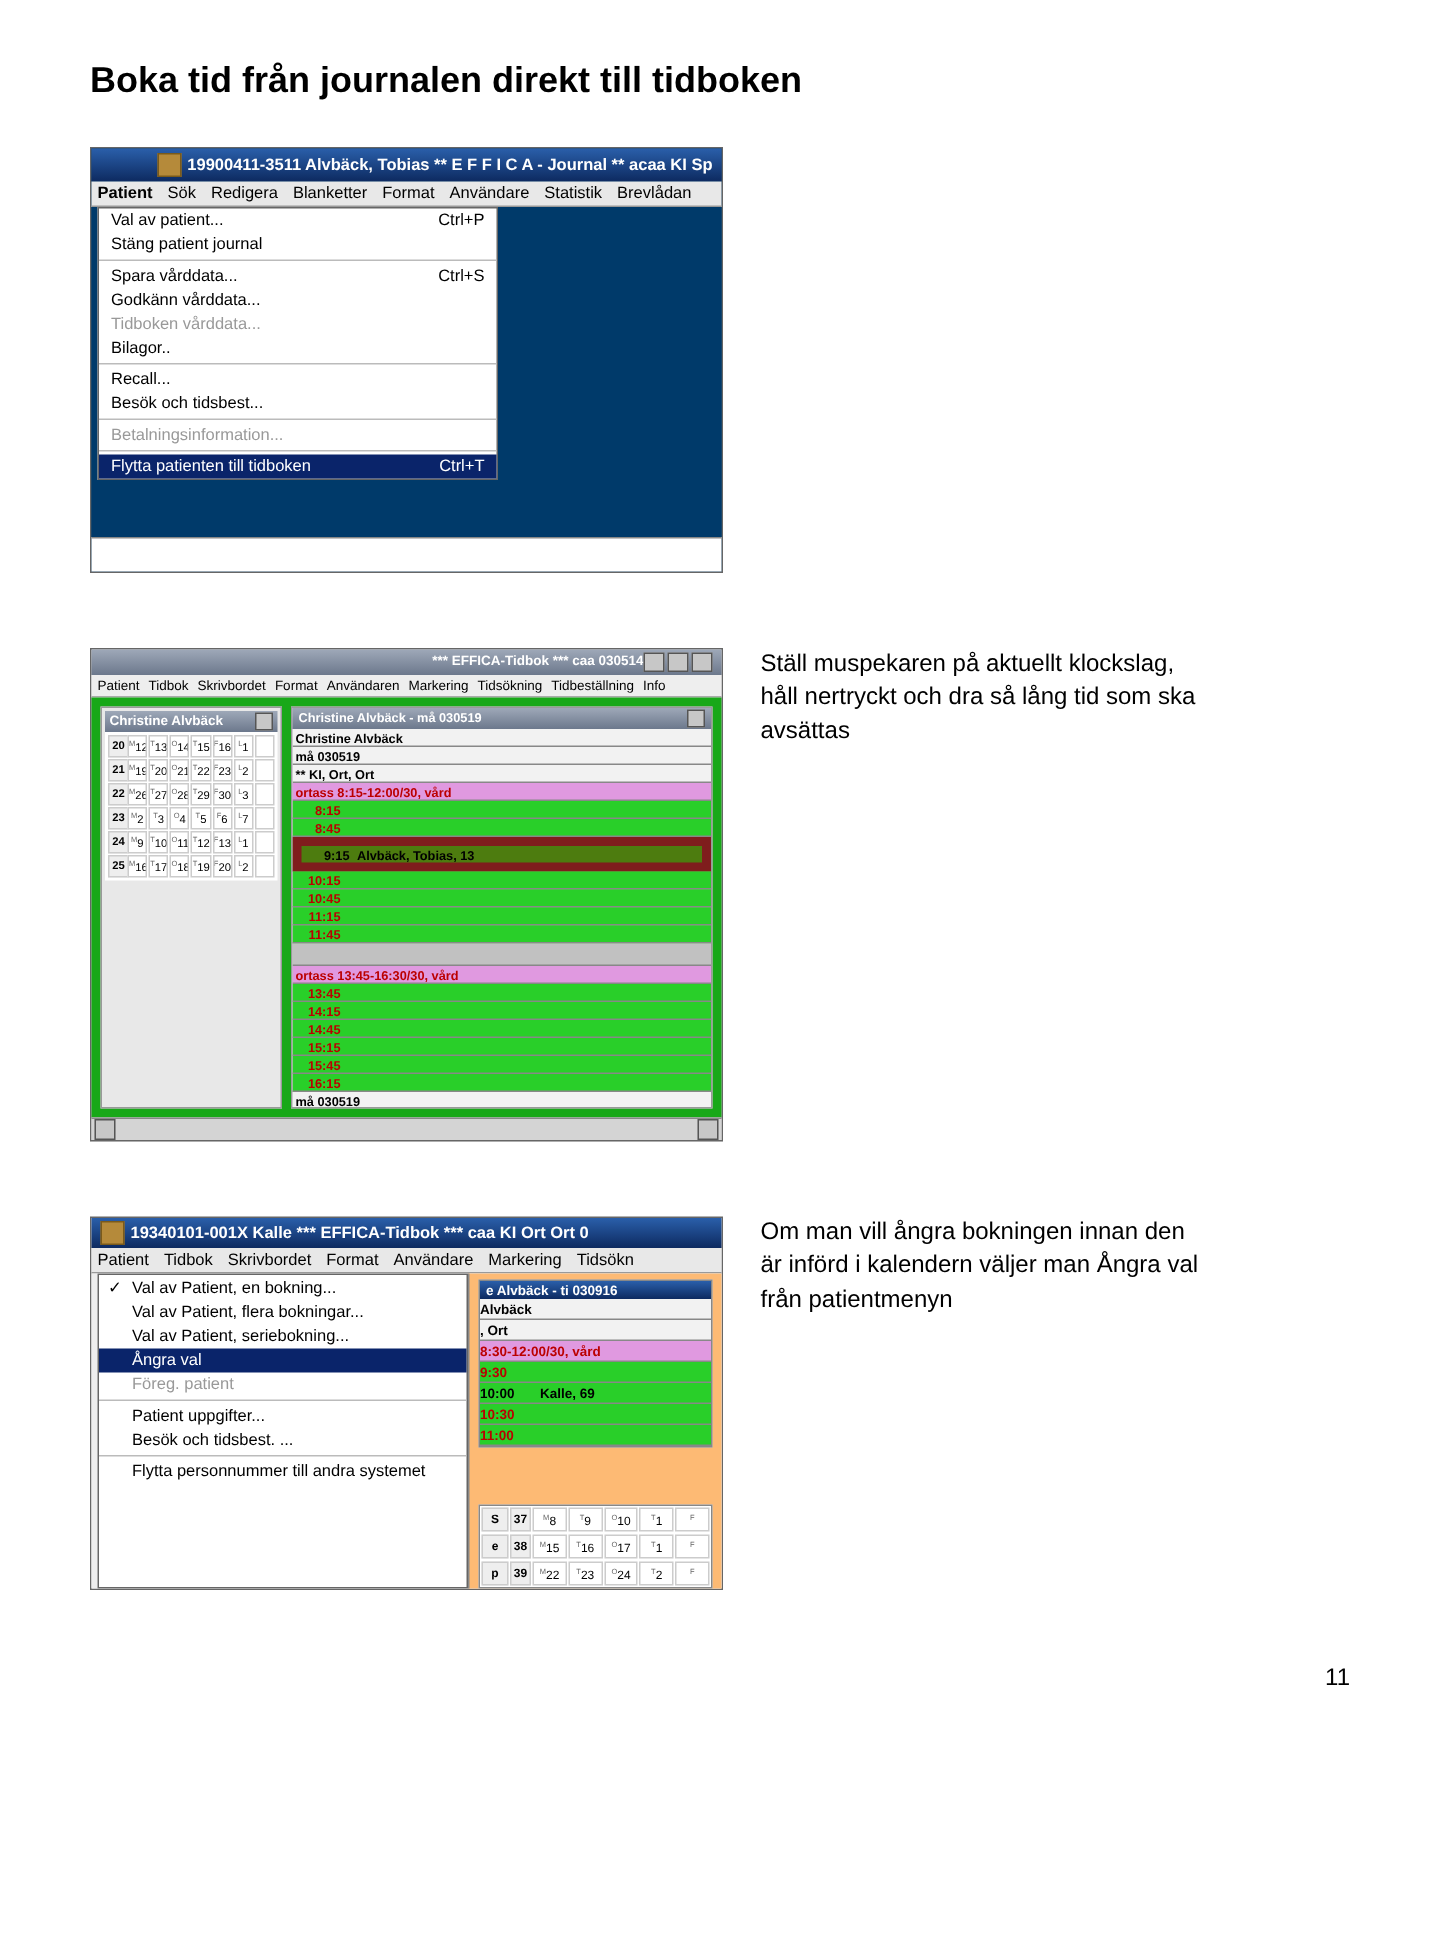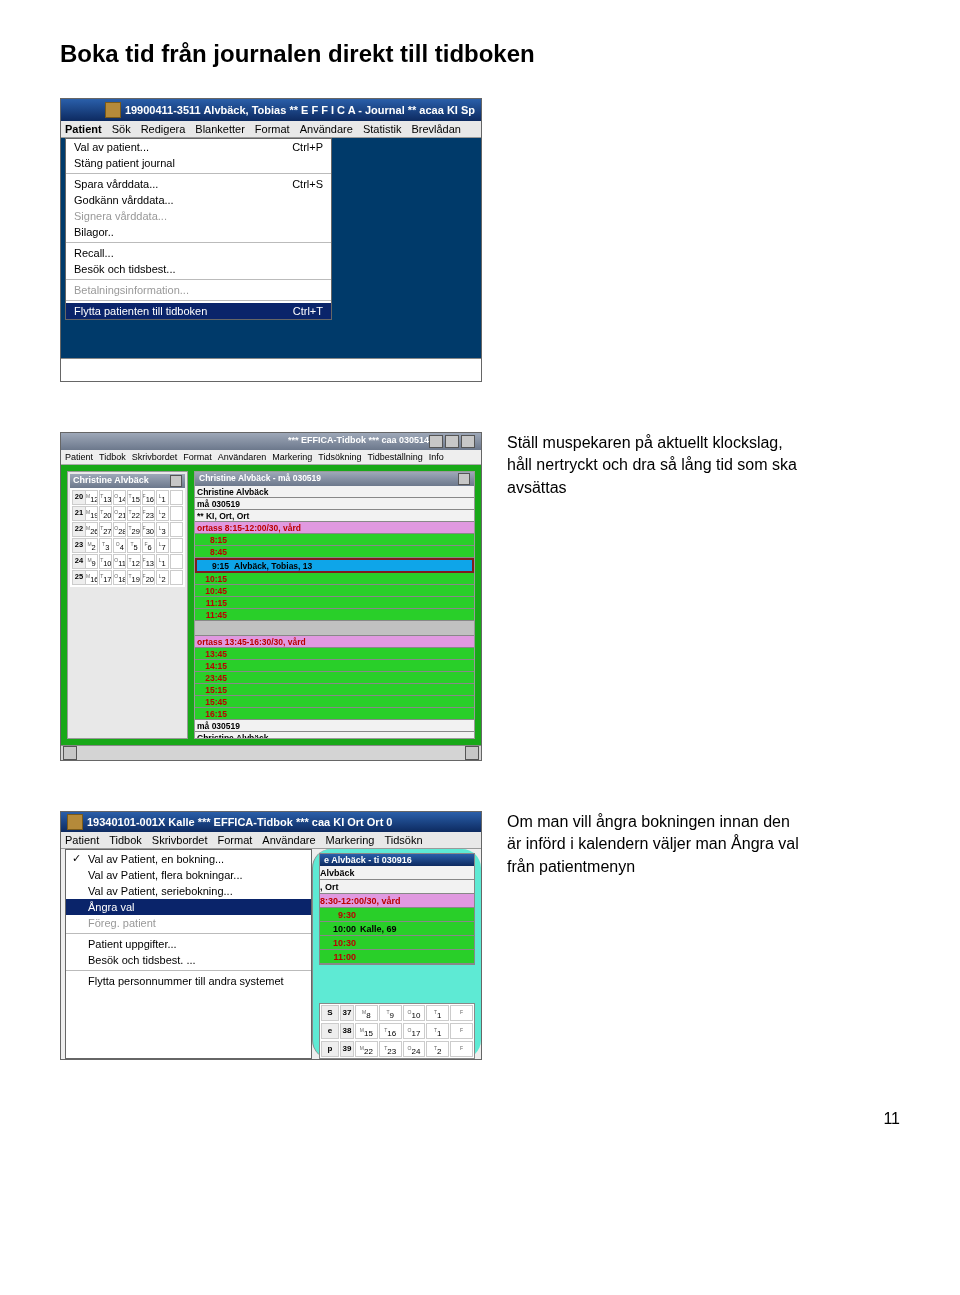--- a/index.html
+++ b/index.html
@@ -182,21 +182,21 @@
   .sched-panel .hdr .x { width:10px; height:10px; background:#c7c7c7; border:1px solid #555; }
   .sched-body { background:#c1c1c1; flex:1; overflow:hidden; }
   .sched-line {
     display:flex;
     align-items:center;
     border-bottom:1px solid #888;
     height: 11px;
     background: #29cf29;
   }
   .sched-line.pink { background:#e099e0; }
-  .sched-line.yellow { background:#0ea5e9; border:2px solid #7f1d1d; }
+  .sched-line.yellow { background:#4d7c0f; border:6px solid #7f1d1d; }
   .sched-line.white { background:#f2f2f2; color:#000; font-weight:bold; }
   .sched-line .tcol { width:32px; text-align:right; padding-right:3px; color:#b00; font-weight:bold; }
   .sched-line .tcol.blk { color:#000; }
   .sched-line .txt { color:#b00; font-weight:bold; padding-left:2px; }
   .sched-line .txt.blk { color:#000; }
   .gap { height:14px; background:#c1c1c1; border-bottom:1px solid #888; }
 
   .scrollwrap {
     display:flex;
     justify-content:space-between;
@@ -252,24 +252,23 @@
     padding:2px 6px;
     align-items:center;
   }
   .shot3 .dropdown3 .item .chk { width:10px; display:inline-block; }
   .shot3 .dropdown3 .item.disabled { color:#999; }
   .shot3 .dropdown3 .item.hl { background:#0a246a; color:#fff; }
   .shot3 .dropdown3 .sep { border-top:1px solid #bbb; margin:2px 0; }
 
   .shot3 .right3 {
     flex:1;
-    background:#5eead4;
+    background:#fdba74;
     position: relative;
     border-left:1px solid #888;
-    border-radius:19px;
   }
   .shot3 .right3 .sheet {
     position:absolute;
     left:6px; top:4px; right:6px;
     background:#e0e0e0;
     border:1px solid #888;
     font-size: 9px;
   }
   .shot3 .right3 .sheet .shdr {
     background:linear-gradient(#2a5faa,#0d2a60);
@@ -280,21 +279,21 @@
   .shot3 .right3 .slot {
     display:flex;
     align-items:center;
     height:13px;
     border-bottom:1px solid #888;
   }
   .shot3 .right3 .slot.white { background:#f2f2f2; font-weight:bold; }
   .shot3 .right3 .slot.pink { background:#e099e0; color:#b00; font-weight:bold; }
   .shot3 .right3 .slot.green { background:#29cf29; color:#b00; font-weight:bold; }
   .shot3 .right3 .slot.greenblk { background:#29cf29; color:#000; font-weight:bold; }
-  .shot3 .right3 .slot .tcol { width:36px; text-align:right; padding-right:4px; }
+  .shot3 .right3 .slot .tcol { width:36px; text-align:left; padding-right:4px; }
 
   .shot3 .calstrip {
     position:absolute;
     bottom:0; left:6px; right:6px;
     background:#fff;
     border:1px solid #888;
     font-size:8px;
   }
   .shot3 .calstrip .crow {
     display:grid;
@@ -351,21 +350,21 @@
           </div>
           <div class="sep"></div>
           <div class="item">
             <span>Spara vårddata...</span>
             <span>Ctrl+S</span>
           </div>
           <div class="item">
             <span>Godkänn vårddata...</span>
           </div>
           <div class="item disabled">
-            <span>Signera vårddata...</span>
+            <span>Tidboken vårddata...</span>
           </div>
           <div class="item">
             <span>Bilagor..</span>
           </div>
           <div class="sep"></div>
           <div class="item">
             <span>Recall...</span>
           </div>
           <div class="item">
             <span>Besök och tidsbest...</span>
@@ -507,21 +506,21 @@
             <div class="sched-line pink">
               <span class="txt">ortass  13:45-16:30/30, vård</span>
             </div>
             <div class="sched-line">
               <span class="tcol">13:45</span>
             </div>
             <div class="sched-line">
               <span class="tcol">14:15</span>
             </div>
             <div class="sched-line">
-              <span class="tcol">23:45</span>
+              <span class="tcol">14:45</span>
             </div>
             <div class="sched-line">
               <span class="tcol">15:15</span>
             </div>
             <div class="sched-line">
               <span class="tcol">15:45</span>
             </div>
             <div class="sched-line">
               <span class="tcol">16:15</span>
             </div>

